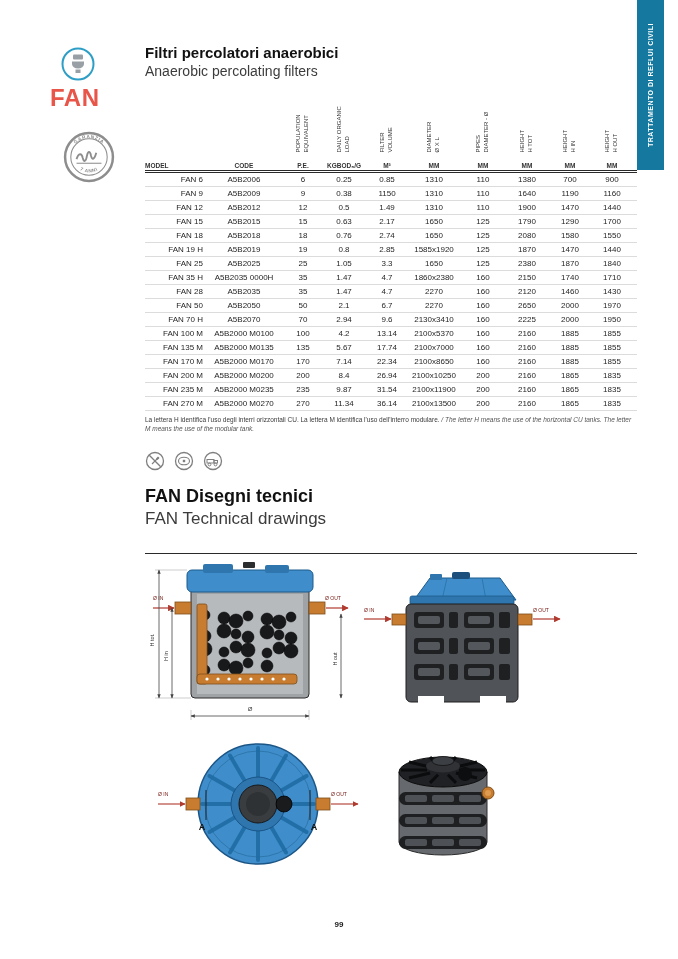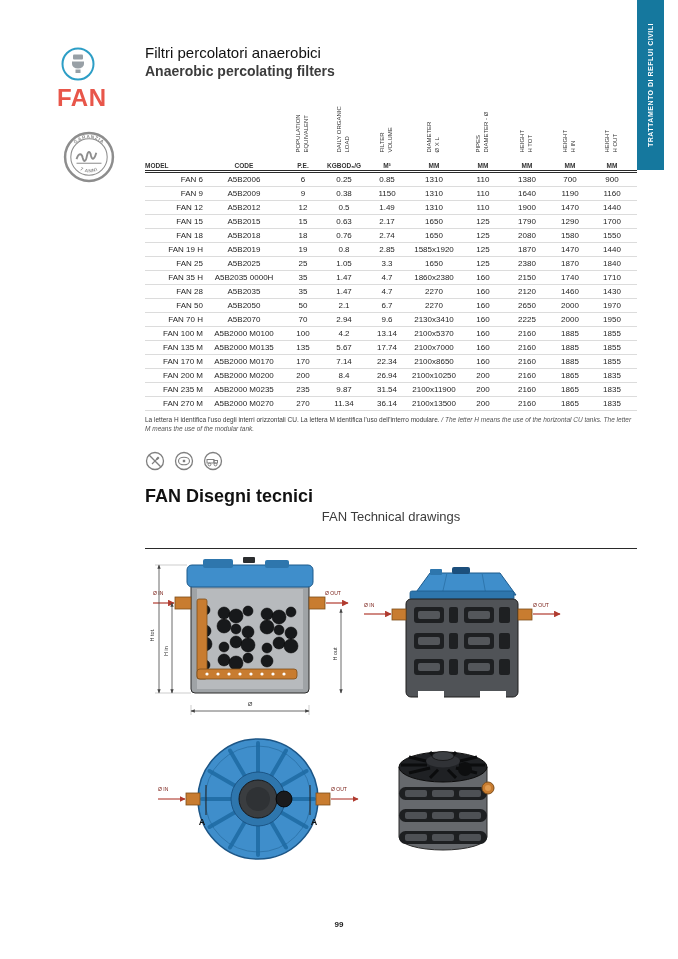--- a/index.html
+++ b/index.html
@@ -7,28 +7,28 @@
         font-family:"Liberation Sans","DejaVu Sans",sans-serif;color:#222;}
 
   
   .side-tab{position:absolute;top:0;right:14px;width:27px;height:170px;
             background:var(--tab-bg,#15789e);display:flex;align-items:center;justify-content:center;}
   .side-tab-text{writing-mode:vertical-rl;transform:rotate(180deg);font-size:7px;font-weight:bold;
             color:#fff;letter-spacing:.5px;white-space:nowrap;}
 
   
   .app-circle{position:absolute;left:60px;top:46px;width:36px;height:36px;}
-  .family{position:absolute;left:57px;top:84px;font-size:24px;font-weight:bold;
+  .family{position:absolute;left:50px;top:84px;font-size:24px;font-weight:bold;
           color:var(--family-red,#e8564a);letter-spacing:.5px;}
   .seal{position:absolute;left:63px;top:131px;width:52px;height:52px;}
 
   
   .content{position:absolute;left:145px;top:44px;width:492px;}
-  h1.title{margin:0;font-size:15px;font-weight:normal;color:#111;}
-  h2.subtitle{margin:2px 0 0;font-size:14px;font-weight:bold;color:#3c3c3c;}
+  h1.title{margin:0;font-size:15px;font-weight:bold;color:#111;}
+  h2.subtitle{margin:2px 0 0;font-size:14px;font-weight:normal;color:#3c3c3c;}
 
   
   .spec-table{margin-top:12px;}
   .grid10{display:grid;grid-template-columns:58px 82px 36px 46px 40px 54px 44px 44px 42px 42px;}
   .rot-row{height:64px;}
   .rot-cell{position:relative;height:64px;}
   .rot{position:absolute;bottom:2px;left:calc(50% + 8px);transform-origin:0 100%;
        transform:rotate(-90deg);font-size:6px;line-height:1.3;color:#333;text-transform:uppercase;}
   .units-row{height:14px;align-items:end;border-bottom:3px double #2a2a2a;padding-bottom:1px;}
   .ucell{font-size:6.5px;font-weight:bold;color:#333;text-align:center;text-transform:uppercase;}
@@ -36,21 +36,21 @@
   .trow{height:13px;border-bottom:1px solid #dcdcdc;align-items:center;}
   .tcell{font-size:8px;color:#262626;text-align:center;white-space:nowrap;}
   .tcell.left{text-align:right;}
 
   .footnote{margin:5px 0 0;font-size:6.5px;line-height:1.35;color:#3a3a3a;}
   .footnote .en{font-style:italic;color:#555;}
 
   .install-icons{margin-top:17px;display:flex;gap:9px;}
 
   h3.tech-title{margin:15px 0 0;font-size:18px;font-weight:bold;color:#111;}
-  h4.tech-subtitle{margin:2px 0 0;font-size:13px;font-weight:normal;color:#3c3c3c;text-align:center;}
+  h4.tech-subtitle{margin:2px 0 0;font-size:17px;font-weight:normal;color:#3c3c3c;}
   .rule{margin-top:24px;border-top:1px solid #2a2a2a;height:0;width:100%;}
 
   .drawings{position:relative;height:330px;margin-top:6px;}
   .d1{position:absolute;left:0;top:0;width:210px;height:185px;}
   .d2{position:absolute;left:207px;top:6px;width:225px;height:150px;}
   .d3{position:absolute;left:5px;top:170px;width:215px;height:150px;}
   .d4{position:absolute;left:230px;top:170px;width:135px;height:140px;}
 
   .pagenum{position:absolute;top:920px;left:0;width:678px;text-align:center;
            font-size:8px;font-weight:bold;color:#222;}

